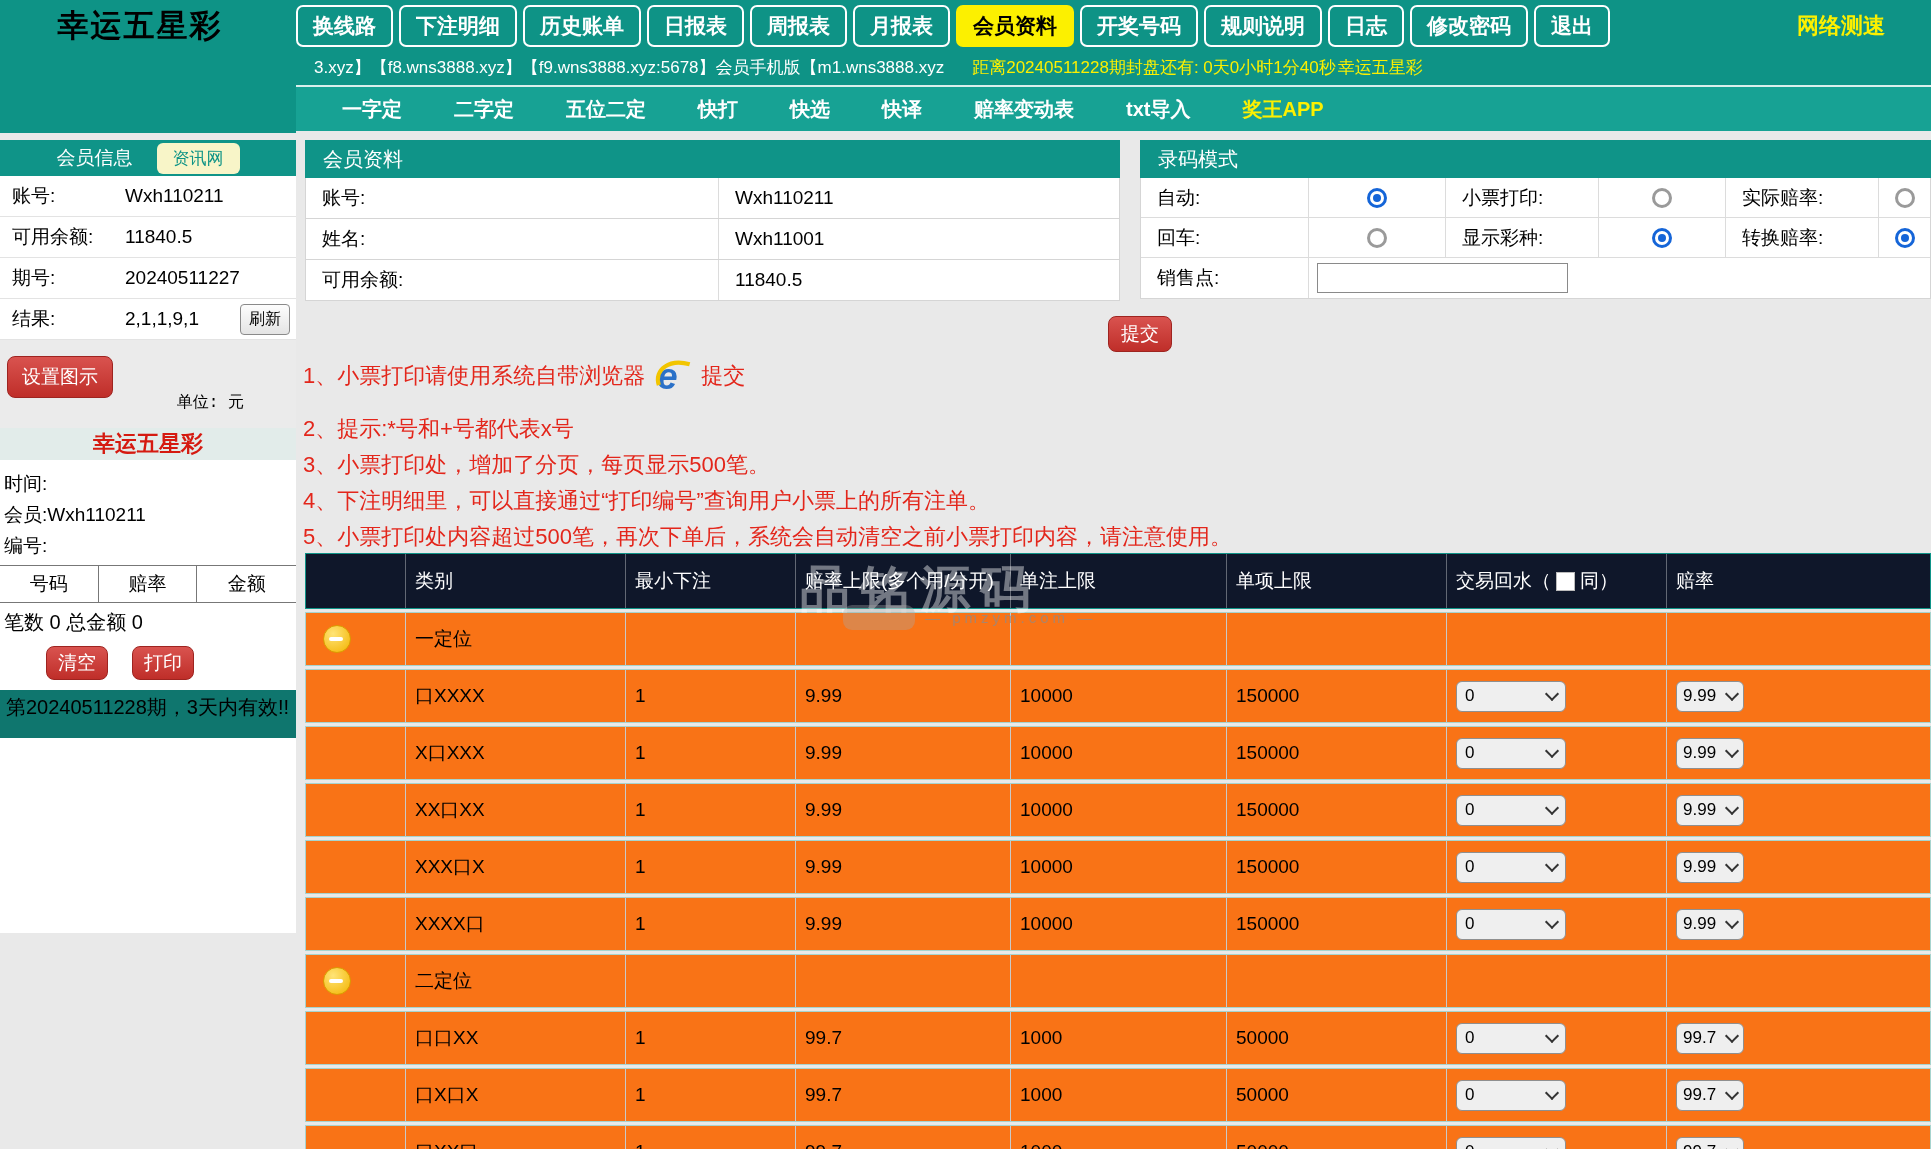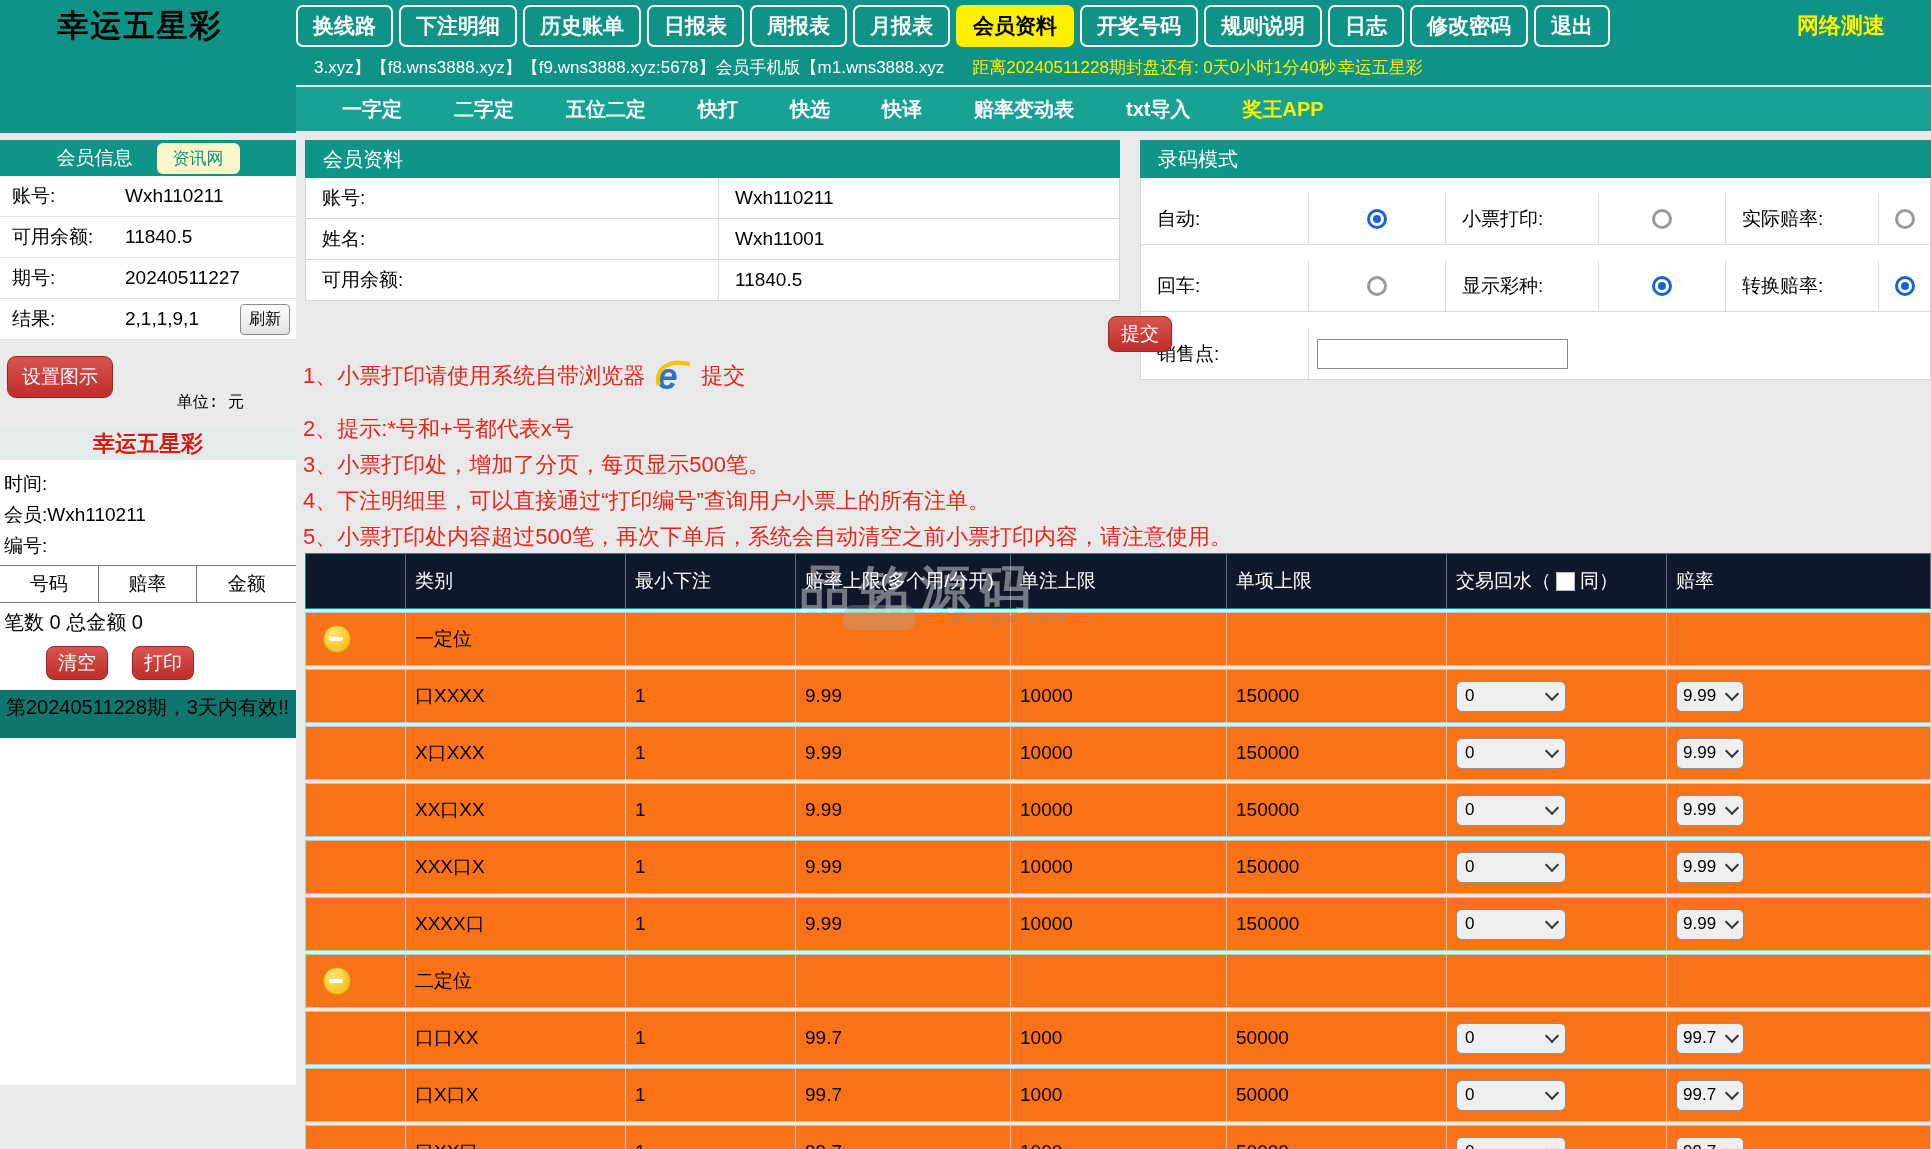--- a/index.html
+++ b/index.html
@@ -18,31 +18,31 @@
   .urls{margin-left:314px;white-space:nowrap;}
   .countdown{color:#FCF000;margin-left:28px;white-space:nowrap;}
   .countdown-suffix{color:#FCF000;margin-left:2px;white-space:nowrap;}
 
   .tabstub{position:absolute;top:85px;left:0;width:296px;height:48px;background:#0E9386;}
   .tabbar{position:absolute;top:85px;left:296px;width:1635px;height:46px;background:#17A294;border-top:2px solid #D9EFEC;display:flex;align-items:center;gap:52px;padding-left:46px;box-sizing:border-box;}
   .tab{color:#FFF;font-size:20px;font-weight:bold;cursor:pointer;white-space:nowrap;}
   .tab.hl{color:#FCF000;}
 
   
-  .sidebar{position:absolute;top:140px;left:0;width:296px;height:945px;background:#FFF;}
+  .sidebar{position:absolute;top:140px;left:0;width:296px;height:793px;background:#FFF;}
   .sb-header{height:36px;background:#0F9488;display:flex;align-items:center;justify-content:center;gap:24px;}
   .sb-title{color:#FFF;font-size:19px;}
   .newsbtn{background:#F8F5C8;color:#0E9386;font-size:17px;border:none;border-radius:6px;padding:4px 16px;cursor:pointer;font-family:inherit;}
   .sb-row{height:40px;display:grid;grid-template-columns:125px 1fr;align-items:center;border-bottom:1px solid #E3E3E3;font-size:19px;color:#000;}
   .sb-row .lbl{padding-left:12px;}
   .sb-row .val{display:flex;align-items:center;justify-content:space-between;padding-right:6px;}
   .refreshbtn{background:linear-gradient(#FDFDFD,#E4E4E4);border:1px solid #8A8A8A;border-radius:4px;font-size:16px;padding:4px 8px;cursor:pointer;font-family:inherit;}
   .sb-strip{height:88px;background:#EBEBEB;position:relative;}
   .redbtn{background:linear-gradient(#D9534F,#BF2E29);color:#FFF;border:1px solid #9E2420;border-radius:8px;font-size:19px;cursor:pointer;font-family:inherit;}
-  .setbtn{position:absolute;left:7px;top:16px;padding:7px 14px;border-radius:9px;}
+  .setbtn{position:absolute;left:7px;top:16px;padding:7px 14px;}
   .unit{position:absolute;right:52px;top:52px;font-size:16px;color:#000;font-family:Liberation Mono, monospace;}
   .ticket-title{height:32px;background:#E2ECEA;display:flex;align-items:center;justify-content:center;color:#D51A10;font-size:22px;font-weight:bold;}
   .ticket-meta{padding:8px 0 4px 4px;font-size:19px;color:#000;line-height:31px;}
   .tcols{display:grid;grid-template-columns:1fr 1fr 1fr;border-top:1px solid #777;border-bottom:1px solid #777;}
   .tcols .tc{height:36px;display:flex;align-items:center;justify-content:center;font-size:19px;border-right:1px solid #777;}
   .tcols .tc:last-child{border-right:none;}
   .ticket-summary{padding:6px 0 4px 4px;font-size:20px;color:#000;}
   .ticket-btns{display:flex;gap:24px;padding:6px 0 10px 46px;}
   .ticket-btns .redbtn{width:62px;height:34px;}
   .ticket-validity{background:#0f766e;font-size:20px;color:#000;padding:4px 6px;line-height:26px;min-height:48px;box-sizing:border-box;}
@@ -50,21 +50,21 @@
   
   .member-panel{position:absolute;left:305px;top:140px;width:815px;}
   .panel-header{height:38px;background:#0F9488;color:#FFF;font-size:20px;display:flex;align-items:center;padding-left:18px;}
   .mrow{height:40px;background:#FFF;display:grid;grid-template-columns:413px 1fr;align-items:center;border:1px solid #D5D5D5;border-top:none;font-size:19px;}
   .mrow .cell-l{padding-left:16px;border-right:1px solid #DCDCDC;height:100%;display:flex;align-items:center;box-sizing:border-box;}
   .mrow .cell-v{padding-left:16px;}
 
   
   .mode-panel{position:absolute;left:1140px;top:140px;width:791px;}
   .mgrid{display:grid;grid-template-columns:168px 137px 153px 127px 153px 1fr;background:#FFF;border:1px solid #D5D5D5;border-top:none;}
-  .mcell{height:51px;display:flex;align-items:center;border-right:1px solid #DCDCDC;border-bottom:1px solid #DCDCDC;font-size:19px;box-sizing:border-box;margin-top:16px;}
+  .mcell{height:40px;display:flex;align-items:center;border-right:1px solid #DCDCDC;border-bottom:1px solid #DCDCDC;font-size:19px;box-sizing:border-box;}
   .mcell.lab{padding-left:16px;}
   .mcell.rad{justify-content:center;}
   .mcell.norb{border-right:none;}
   .mcell.nobb{border-bottom:none;}
   .radio{width:20px;height:20px;border-radius:50%;border:3px solid #9A9A9A;box-sizing:border-box;background:#FFF;position:relative;cursor:pointer;}
   .radio.checked{border-color:#1565D8;}
   .radio.checked::after{content:"";position:absolute;left:3px;top:3px;width:8px;height:8px;border-radius:50%;background:#1565D8;}
   .sp-input{width:245px;height:26px;border:1px solid #8A8A8A;background:#FFF;margin-left:8px;font-size:17px;font-family:inherit;}
 
   .submitbtn{position:absolute;left:1108px;top:316px;width:64px;height:36px;}

